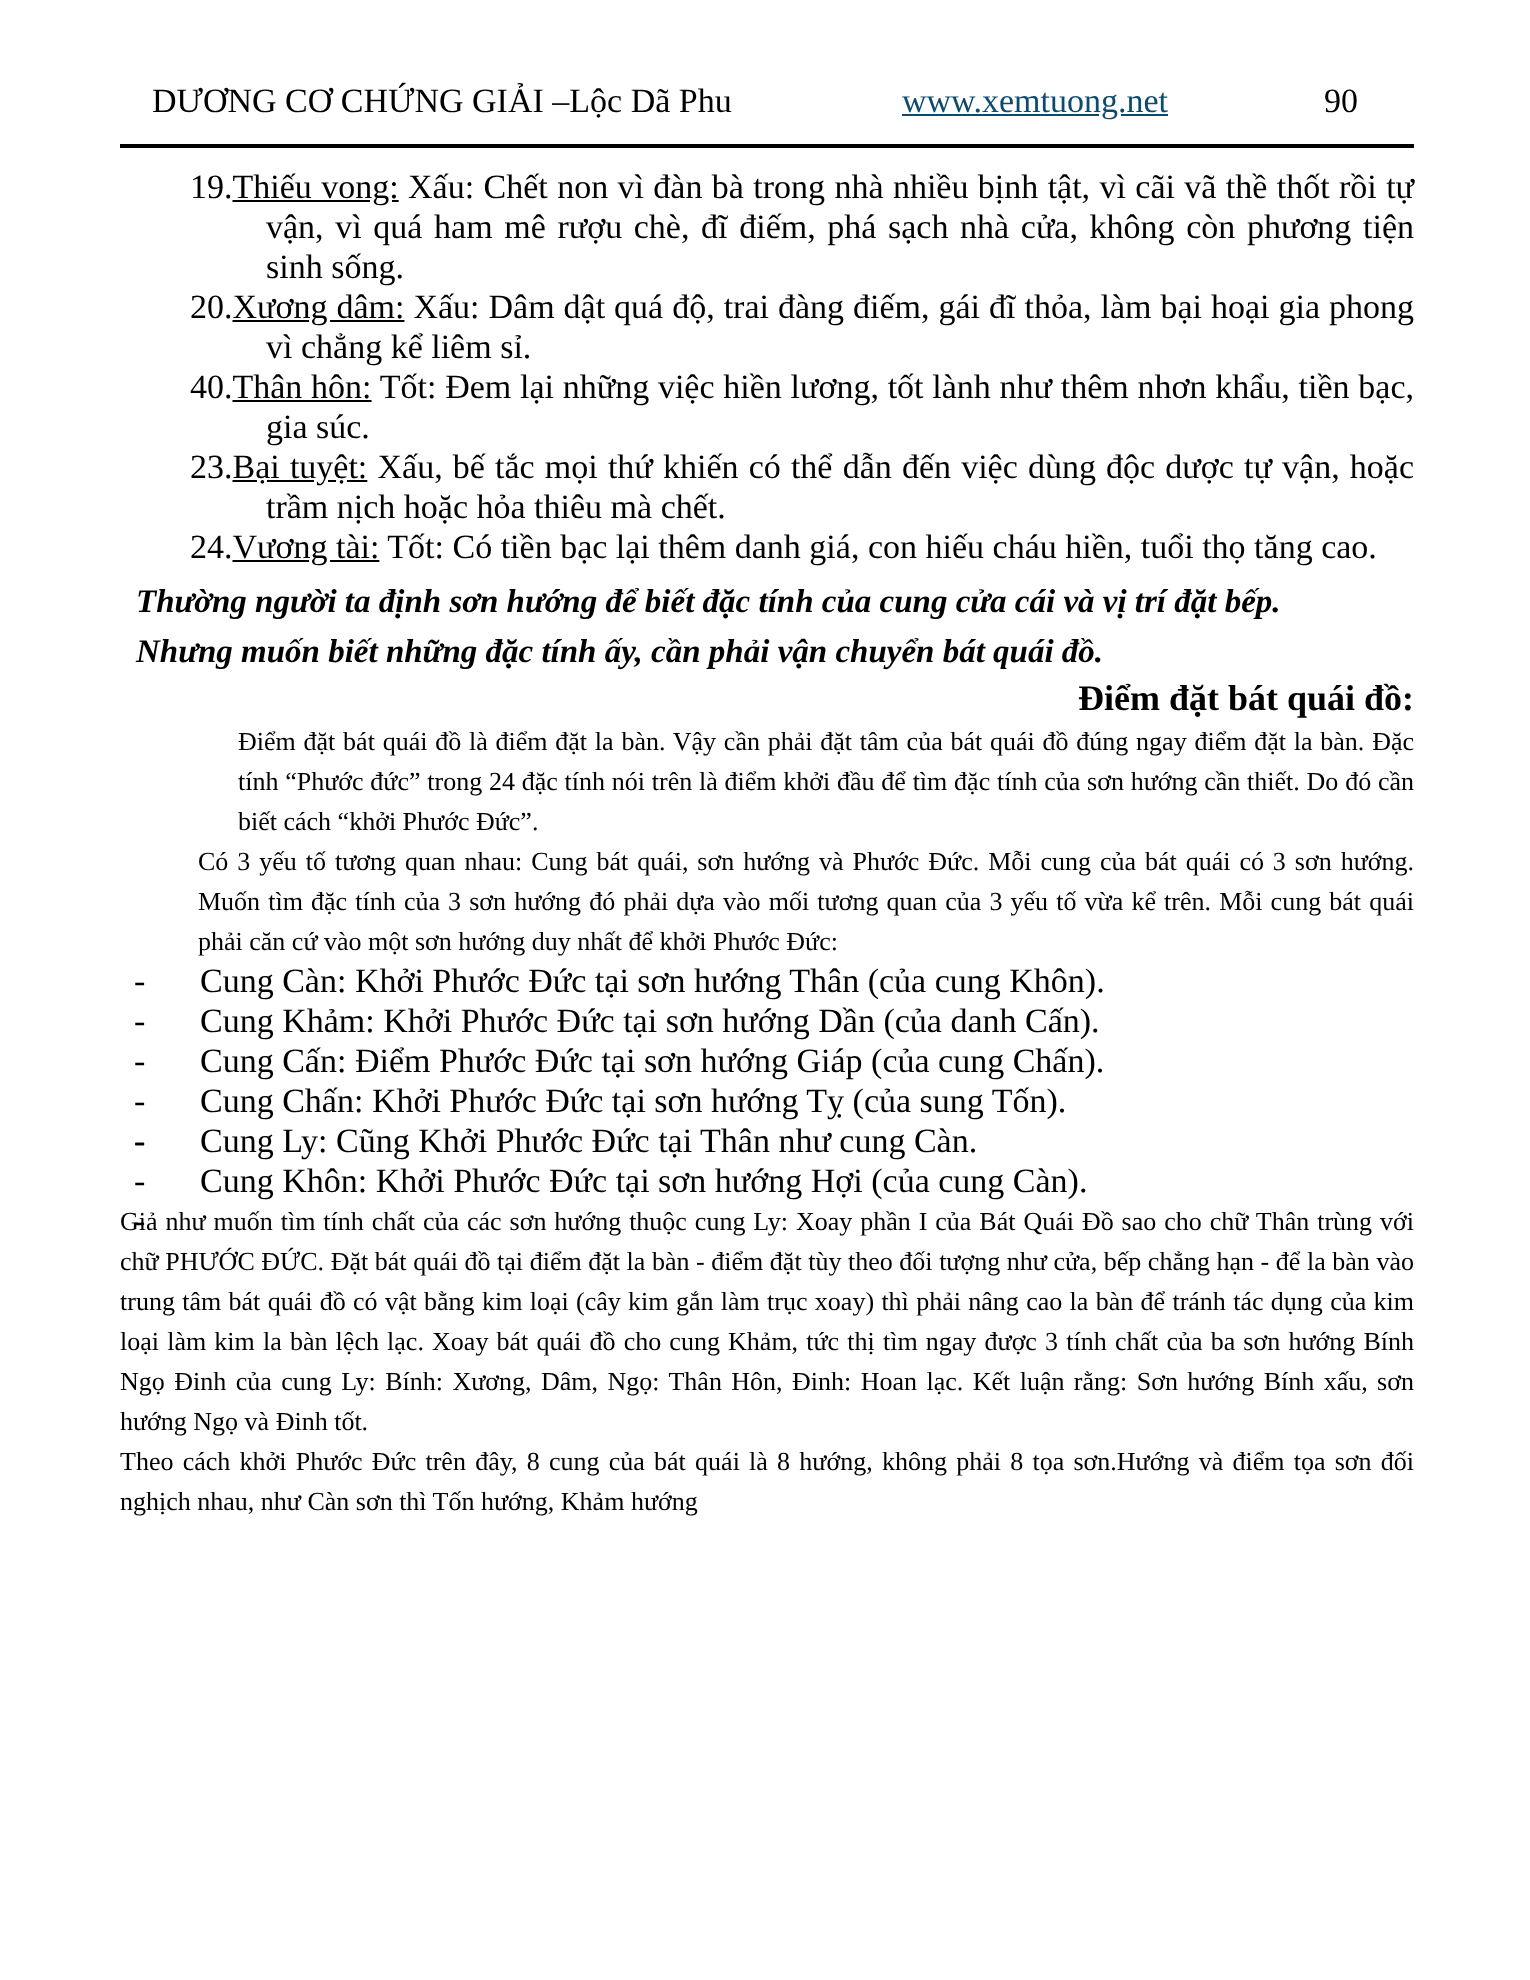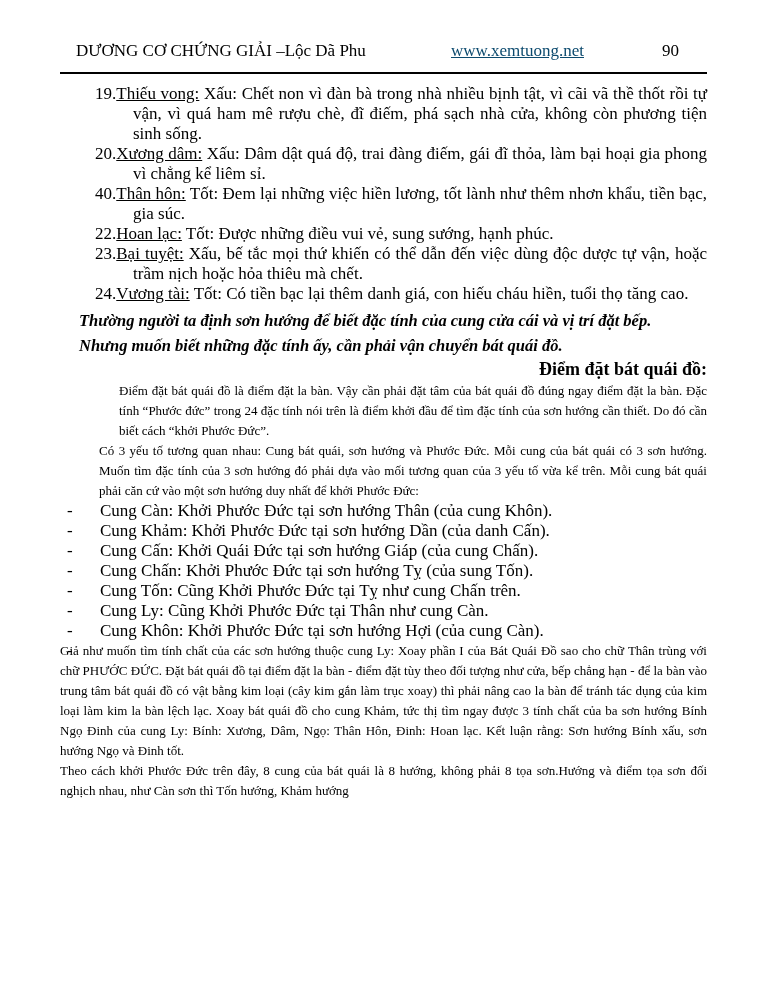--- a/index.html
+++ b/index.html
@@ -9,21 +9,21 @@
     font-family:"Liberation Serif", serif;
   }
   .header{display:flex;align-items:baseline;font-size:17px;line-height:22px;}
   .header-title{margin-left:16px;flex:0 0 auto;}
   .header-link{margin-left:auto;color:#0c4a6e;text-decoration:underline;cursor:pointer;}
   .header-page{margin-left:78px;margin-right:28px;}
   .rule{border:none;border-top:2px solid #000;margin:10px 0 10px 0;}
   .num-list{margin-left:35px;font-size:17px;line-height:20px;}
   .num-item{padding-left:38px;text-indent:-38px;text-align:justify;}
   .u{text-decoration:underline;}
-  .note{margin-left:19px;margin-top:4px;font-weight:bold;font-style:italic;
+  .note{margin-left:8px;margin-top:4px;font-weight:bold;font-style:italic;
         font-size:16.5px;line-height:25px;}
   .section-row{display:flex;align-items:baseline;margin-top:3px;}
   .section-label{margin-left:16px;font-size:19px;text-decoration:underline;margin-right:20px;white-space:nowrap;}
   .section-title{display:inline-block;font-weight:bold;font-size:27px;line-height:30px;
         letter-spacing:-0.5px;transform:scaleX(0.88);transform-origin:left bottom;white-space:nowrap;}
   .subheading{margin-left:39px;font-weight:bold;font-size:18px;line-height:23px;text-align:right;}
   .para{text-align:justify;font-size:13px;line-height:20px;}
   .p1{margin-left:59px;}
   .p2{margin-left:39px;}
   .dash-list{margin-left:5px;font-size:17px;line-height:20px;}
@@ -40,43 +40,42 @@
     <span class="header-link">www.xemtuong.net</span>
     <span class="header-page">90</span>
   </div>
 
   <hr class="rule">
 
   <div class="num-list">
     <div class="num-item"><span>19.</span><span class="u">Thiếu vong:</span> <span>Xấu: Chết non vì đàn bà trong nhà nhiều bịnh tật, vì cãi vã thề thốt rồi tự vận, vì quá ham mê rượu chè, đĩ điếm, phá sạch nhà cửa, không còn phương tiện sinh sống.</span></div>
     <div class="num-item"><span>20.</span><span class="u">Xương dâm:</span> <span>Xấu: Dâm dật quá độ, trai đàng điếm, gái đĩ thỏa, làm bại hoại gia phong vì chẳng kể liêm sỉ.</span></div>
     <div class="num-item"><span>40.</span><span class="u">Thân hôn:</span> <span>Tốt: Đem lại những việc hiền lương, tốt lành như thêm nhơn khẩu, tiền bạc, gia súc.</span></div>
-    <div class="num-item"><span>22.</span><span class="u">Hoan lạc:</span> <span>Tốt: Được những điều vui vẻ, sung sướng, hạnh phúc.</span></div>
     <div class="num-item"><span>23.</span><span class="u">Bại tuyệt:</span> <span>Xấu, bế tắc mọi thứ khiến có thể dẫn đến việc dùng độc dược tự vận, hoặc trầm nịch hoặc hỏa thiêu mà chết.</span></div>
     <div class="num-item"><span>24.</span><span class="u">Vương tài:</span> <span>Tốt: Có tiền bạc lại thêm danh giá, con hiếu cháu hiền, tuổi thọ tăng cao.</span></div>
   </div>
 
   <div class="note">
     <div>Thường người ta định sơn hướng để biết đặc tính của cung cửa cái và vị trí đặt bếp.</div>
     <div>Nhưng muốn biết những đặc tính ấy, cần phải vận chuyển bát quái đồ.</div>
   </div>
 
 
   <div class="subheading">Điểm đặt bát quái đồ:</div>
 
   <div class="para p1">Điểm đặt bát quái đồ là điểm đặt la bàn. Vậy cần phải đặt tâm của bát quái đồ đúng ngay điểm đặt la bàn. Đặc tính “Phước đức” trong 24 đặc tính nói trên là điểm khởi đầu để tìm đặc tính của sơn hướng cần thiết. Do đó cần biết cách “khởi Phước Đức”.</div>
 
   <div class="para p2">Có 3 yếu tố tương quan nhau: Cung bát quái, sơn hướng và Phước Đức. Mỗi cung của bát quái có 3 sơn hướng. Muốn tìm đặc tính của 3 sơn hướng đó phải dựa vào mối tương quan của 3 yếu tố vừa kể trên. Mỗi cung bát quái phải căn cứ vào một sơn hướng duy nhất để khởi Phước Đức:</div>
 
   <div class="dash-list">
     <div class="dash-item"><span class="dash-bullet">-</span><span>Cung Càn: Khởi Phước Đức tại sơn hướng Thân (của cung Khôn).</span></div>
     <div class="dash-item"><span class="dash-bullet">-</span><span>Cung Khảm: Khởi Phước Đức tại sơn hướng Dần (của danh Cấn).</span></div>
-    <div class="dash-item"><span class="dash-bullet">-</span><span>Cung Cấn: Khởi Quái Đức tại sơn hướng Giáp (của cung Chấn).</span></div>
+    <div class="dash-item"><span class="dash-bullet">-</span><span>Cung Cấn: Điểm Phước Đức tại sơn hướng Giáp (của cung Chấn).</span></div>
     <div class="dash-item"><span class="dash-bullet">-</span><span>Cung Chấn: Khởi Phước Đức tại sơn hướng Tỵ (của sung Tốn).</span></div>
-    <div class="dash-item"><span class="dash-bullet">-</span><span>Cung Tốn: Cũng Khởi Phước Đức tại Tỵ như cung Chấn trên.</span></div>
+    <div class="dash-item"><span class="dash-bullet">-</span></div>
     <div class="dash-item"><span class="dash-bullet">-</span><span>Cung Ly: Cũng Khởi Phước Đức tại Thân như cung Càn.</span></div>
     <div class="dash-item"><span class="dash-bullet">-</span><span>Cung Khôn: Khởi Phước Đức tại sơn hướng Hợi (của cung Càn).</span></div>
     <div class="dash-item"><span class="dash-bullet">-</span></div>
   </div>
 
   <div class="para">Giả như muốn tìm tính chất của các sơn hướng thuộc cung Ly: Xoay phần I của Bát Quái Đồ sao cho chữ Thân trùng với chữ PHƯỚC ĐỨC. Đặt bát quái đồ tại điểm đặt la bàn - điểm đặt tùy theo đối tượng như cửa, bếp chẳng hạn - để la bàn vào trung tâm bát quái đồ có vật bằng kim loại (cây kim gắn làm trục xoay) thì phải nâng cao la bàn để tránh tác dụng của kim loại làm kim la bàn lệch lạc. Xoay bát quái đồ cho cung Khảm, tức thị tìm ngay được 3 tính chất của ba sơn hướng Bính Ngọ Đinh của cung Ly: Bính: Xương, Dâm, Ngọ: Thân Hôn, Đinh: Hoan lạc. Kết luận rằng: Sơn hướng Bính xấu, sơn hướng Ngọ và Đinh tốt.</div>
 
   <div class="para">Theo cách khởi Phước Đức trên đây, 8 cung của bát quái là 8 hướng, không phải 8 tọa sơn.Hướng và điểm tọa sơn đối nghịch nhau, như Càn sơn thì Tốn hướng, Khảm hướng</div>
 
 </div>

